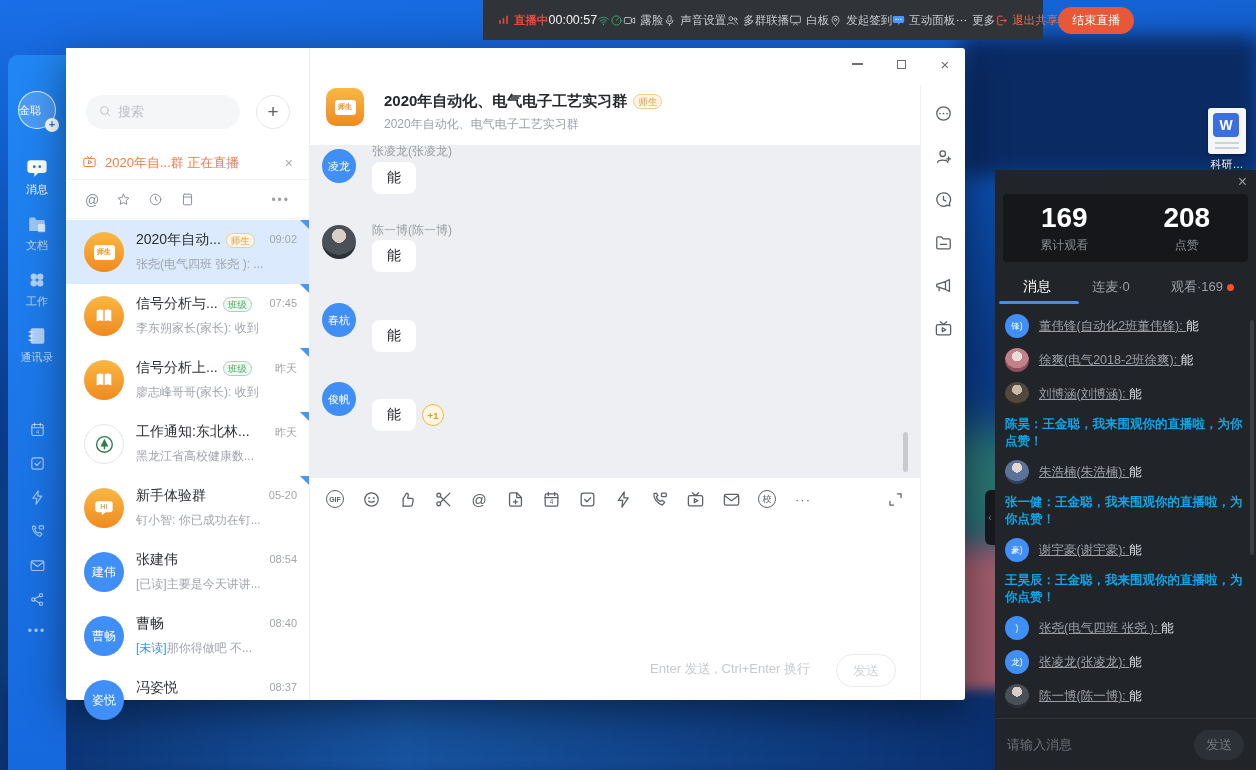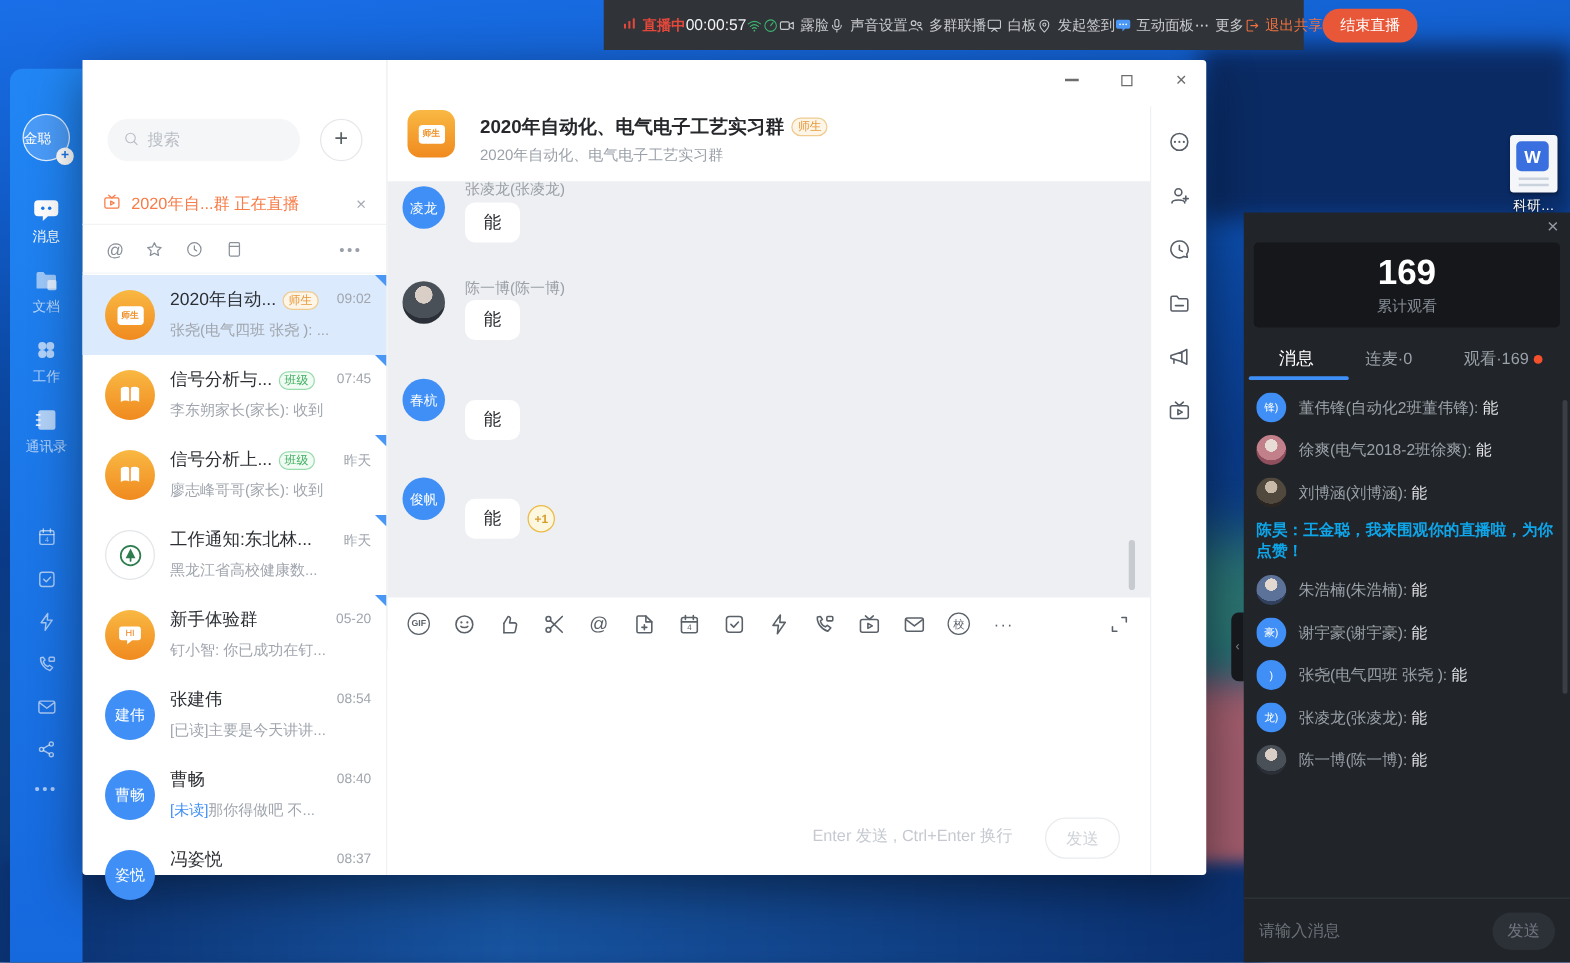--- a/index.html
+++ b/index.html
@@ -120,21 +120,21 @@
   .p-sv { font-size:28px; color:#fff; font-weight:bold; }
   .p-sl { font-size:12px; color:#878d96; }
   .p-tabs { position:absolute; left:0; right:0; top:104px; height:26px; display:flex; align-items:center; justify-content:space-between; padding:0 22px 0 28px; font-size:13px; color:#9aa0a8; }
   .p-tab { cursor:pointer; display:flex; align-items:center; gap:4px; }
   .p-tab.active { color:#fff; font-size:14px; }
   .p-dot { width:7px; height:7px; border-radius:50%; background:#f4502c; }
   .p-underline { position:absolute; left:4px; top:131px; width:80px; height:3px; background:#3e8ef7; border-radius:2px; }
   .plist { position:absolute; left:10px; right:10px; top:138px; height:404px; overflow:hidden; padding-top:6px; font-size:12.5px; }
   .prow { display:flex; align-items:flex-start; margin-bottom:10px; line-height:24px; white-space:nowrap; overflow:hidden; }
   .prow .av { margin-right:10px; margin-top:0; }
-  .p-name { color:#9aa0a8; }
+  .p-name { color:#9aa0a8;text-decoration:underline; }
   .p-msg { color:#e6e8eb; }
   .psys { color:#0ea5e9; font-weight:bold; line-height:17px; margin-bottom:10px; font-size:12.5px; }
   .p-input { position:absolute; left:0; right:0; top:548px; height:52px; border-top:1px solid #2f343b; display:flex; align-items:center; padding:0 12px; }
   .p-input input { background:transparent; border:none; outline:none; color:#c7ccd2; font-size:13px; width:160px; font-family:inherit; }
   .p-input input::placeholder { color:#6b7179; }
   .p-send { margin-left:auto; width:50px; height:30px; border:none; border-radius:15px; background:#2c3138; color:#70767f; font-size:13px; cursor:pointer; font-family:inherit; }
   .p-handle { position:absolute; left:-10px; top:320px; width:10px; height:55px; background:#16181c; border-radius:6px 0 0 6px; color:#7c828a; font-size:10px; display:flex; align-items:center; justify-content:center; cursor:pointer; }
   .p-scroll { position:absolute; right:2px; top:150px; width:4px; height:235px; background:#3a3f46; border-radius:2px; cursor:pointer; }
 
   
@@ -687,20 +687,24 @@
     </div>
 </div>
 
 <div class="panel">
   <span class="p-close">×</span>
   <div class="p-stats" id="p-stats">
       <div class="p-stat">
      <span class="p-sv">169</span>
      <span class="p-sl">累计观看</span>
    </div>
+      <div class="p-stat">
+     <span class="p-sv">208</span>
+     <span class="p-sl">点赞</span>
+   </div>
     </div>
   <div class="p-tabs" id="p-tabs">
       <span class="p-tab active">消息</span>
       <span class="p-tab">连麦·0</span>
       <span class="p-tab">观看·169<span class="p-dot"></span></span>
     </div>
   <div class="p-underline"></div>
   <div class="plist" id="plist">
       <div class="prow">
     <div class="av av24 av-bl">锋)</div>
@@ -712,24 +716,26 @@
   </div>
       <div class="prow">
     <div class="av av24 ph3"></div>
     <span><span class="p-name">刘博涵(刘博涵): </span><span class="p-msg">能</span></span>
   </div>
       <div class="psys">陈昊：王金聪，我来围观你的直播啦，为你点赞！</div>
       <div class="prow">
     <div class="av av24 ph4"></div>
     <span><span class="p-name">朱浩楠(朱浩楠): </span><span class="p-msg">能</span></span>
   </div>
+      <div class="psys">张一健：王金聪，我来围观你的直播啦，为你点赞！</div>
       <div class="prow">
     <div class="av av24 av-bl">豪)</div>
     <span><span class="p-name">谢宇豪(谢宇豪): </span><span class="p-msg">能</span></span>
   </div>
+      <div class="psys">王昊辰：王金聪，我来围观你的直播啦，为你点赞！</div>
       <div class="prow">
     <div class="av av24 av-bl">)</div>
     <span><span class="p-name">张尧(电气四班 张尧 ): </span><span class="p-msg">能</span></span>
   </div>
       <div class="prow">
     <div class="av av24 av-bl">龙)</div>
     <span><span class="p-name">张凌龙(张凌龙): </span><span class="p-msg">能</span></span>
   </div>
       <div class="prow">
     <div class="av av24 ph1"></div>

